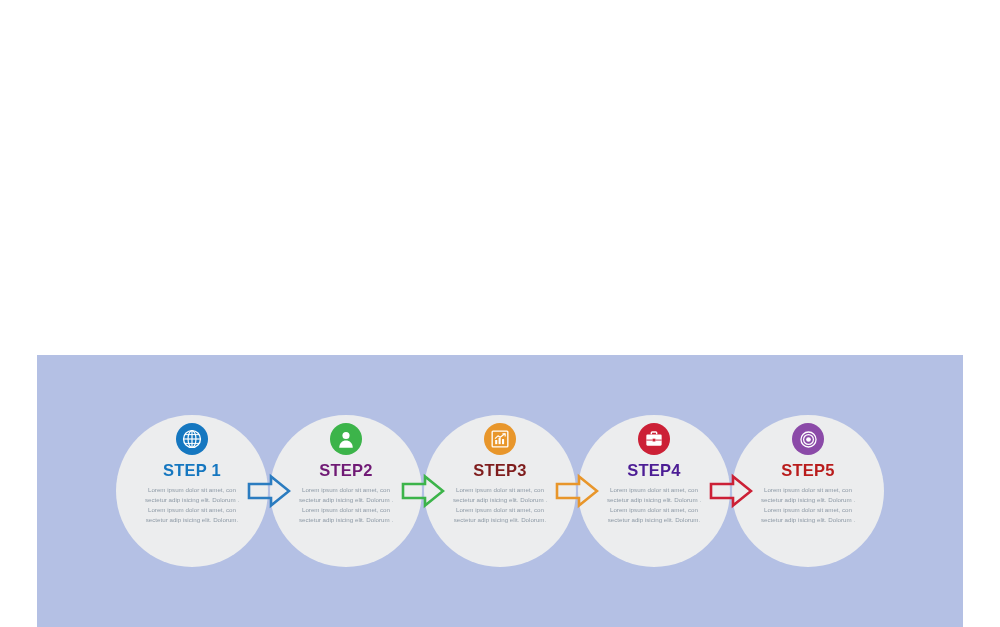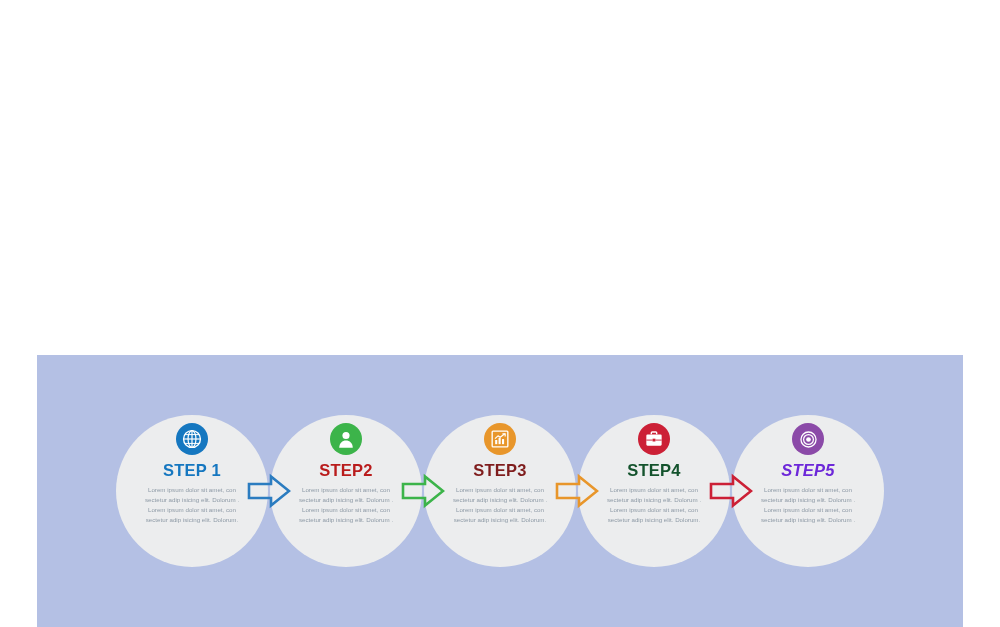--- a/index.html
+++ b/index.html
@@ -136,21 +136,21 @@
     </div>
 
     <div class="step-node">
       <div class="step-circle"></div>
       <div class="step-icon-badge" style="background:#3cb44a;">
         <svg width="22" height="22" viewBox="0 0 24 24" aria-hidden="true">
           <circle cx="12" cy="8.2" r="3.9" fill="#ffffff"></circle>
           <path d="M4.6 21.5 C4.6 16.3 8.0 13.5 12 13.5 C16 13.5 19.4 16.3 19.4 21.5 Z" fill="#ffffff"></path>
         </svg>
       </div>
-      <div class="step-title" style="color:#b91c1c;">STEP2</div>
+      <div class="step-title" style="color:#701a75;">STEP2</div>
       <div class="step-body">Lorem ipsum dolor sit amet, con sectetur adip isicing elit. Dolorum . Lorem ipsum dolor sit amet, con sectetur adip isicing elit. Dolorum .</div>
     </div>
 
     <div class="step-arrow">
       <svg width="44" height="36" viewBox="0 0 44 36" aria-hidden="true">
         <path d="M2 11 H24 V3.5 L42 18 L24 32.5 V25 H2 Z" fill="none" stroke="#3cb44a" stroke-width="2.6" stroke-linejoin="miter"></path>
       </svg>
     </div>
 
     <div class="step-node">
@@ -179,37 +179,37 @@
       <div class="step-circle"></div>
       <div class="step-icon-badge" style="background:#cc2036;">
         <svg width="20" height="20" viewBox="0 0 24 24" aria-hidden="true">
           <path d="M8.8 6.4 V4.6 C8.8 4.0 9.3 3.6 9.9 3.6 H14.1 C14.7 3.6 15.2 4.0 15.2 4.6 V6.4" fill="none" stroke="#ffffff" stroke-width="1.7"></path>
           <rect x="2.8" y="6.6" width="18.4" height="13.4" rx="1.4" fill="#ffffff"></rect>
           <rect x="10.3" y="11.6" width="3.4" height="3.4" fill="#cc2036"></rect>
           <line x1="2.8" y1="13.3" x2="10.3" y2="13.3" stroke="#cc2036" stroke-width="1.1"></line>
           <line x1="13.7" y1="13.3" x2="21.2" y2="13.3" stroke="#cc2036" stroke-width="1.1"></line>
         </svg>
       </div>
-      <div class="step-title" style="color:#14532d;">STEP4</div>
+      <div class="step-title" style="color:#4c1d95;">STEP4</div>
       <div class="step-body">Lorem ipsum dolor sit amet, con sectetur adip isicing elit. Dolorum . Lorem ipsum dolor sit amet, con sectetur adip isicing elit. Dolorum.</div>
     </div>
 
     <div class="step-arrow">
       <svg width="44" height="36" viewBox="0 0 44 36" aria-hidden="true">
         <path d="M2 11 H24 V3.5 L42 18 L24 32.5 V25 H2 Z" fill="none" stroke="#cc2036" stroke-width="2.6" stroke-linejoin="miter"></path>
       </svg>
     </div>
 
     <div class="step-node">
       <div class="step-circle"></div>
       <div class="step-icon-badge" style="background:#8b4aa8;">
         <svg width="21" height="21" viewBox="0 0 24 24" aria-hidden="true">
           <circle cx="12" cy="12" r="8.6" fill="none" stroke="#ffffff" stroke-width="1.5"></circle>
           <circle cx="12" cy="12" r="5.6" fill="none" stroke="#ffffff" stroke-width="1.4"></circle>
           <circle cx="12" cy="12" r="2.7" fill="#ffffff"></circle>
         </svg>
       </div>
-      <div class="step-title" style="color:#6d28d9;font-style:italic;">STEP5</div>
+      <div class="step-title" style="color:#b91c1c;">STEP5</div>
       <div class="step-body">Lorem ipsum dolor sit amet, con sectetur adip isicing elit. Dolorum . Lorem ipsum dolor sit amet, con sectetur adip isicing elit. Dolorum .</div>
     </div>
 
   </div>
 </div>
 
 </body></html>

